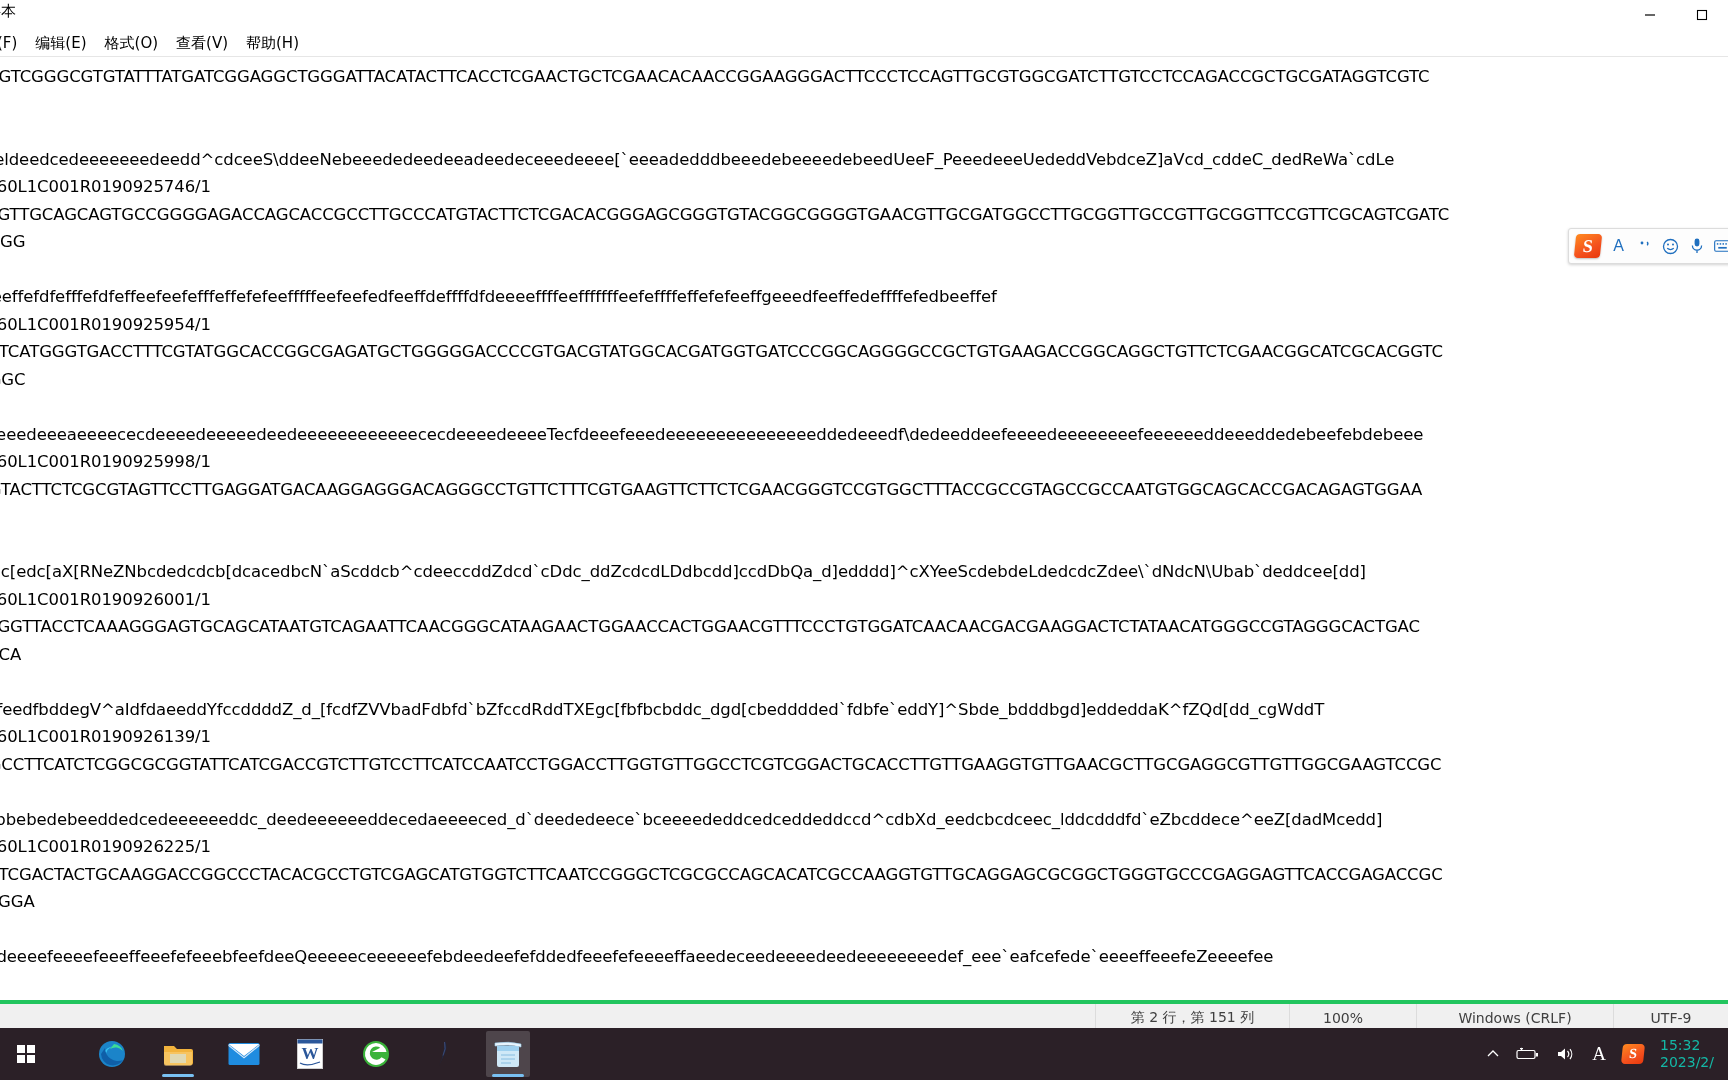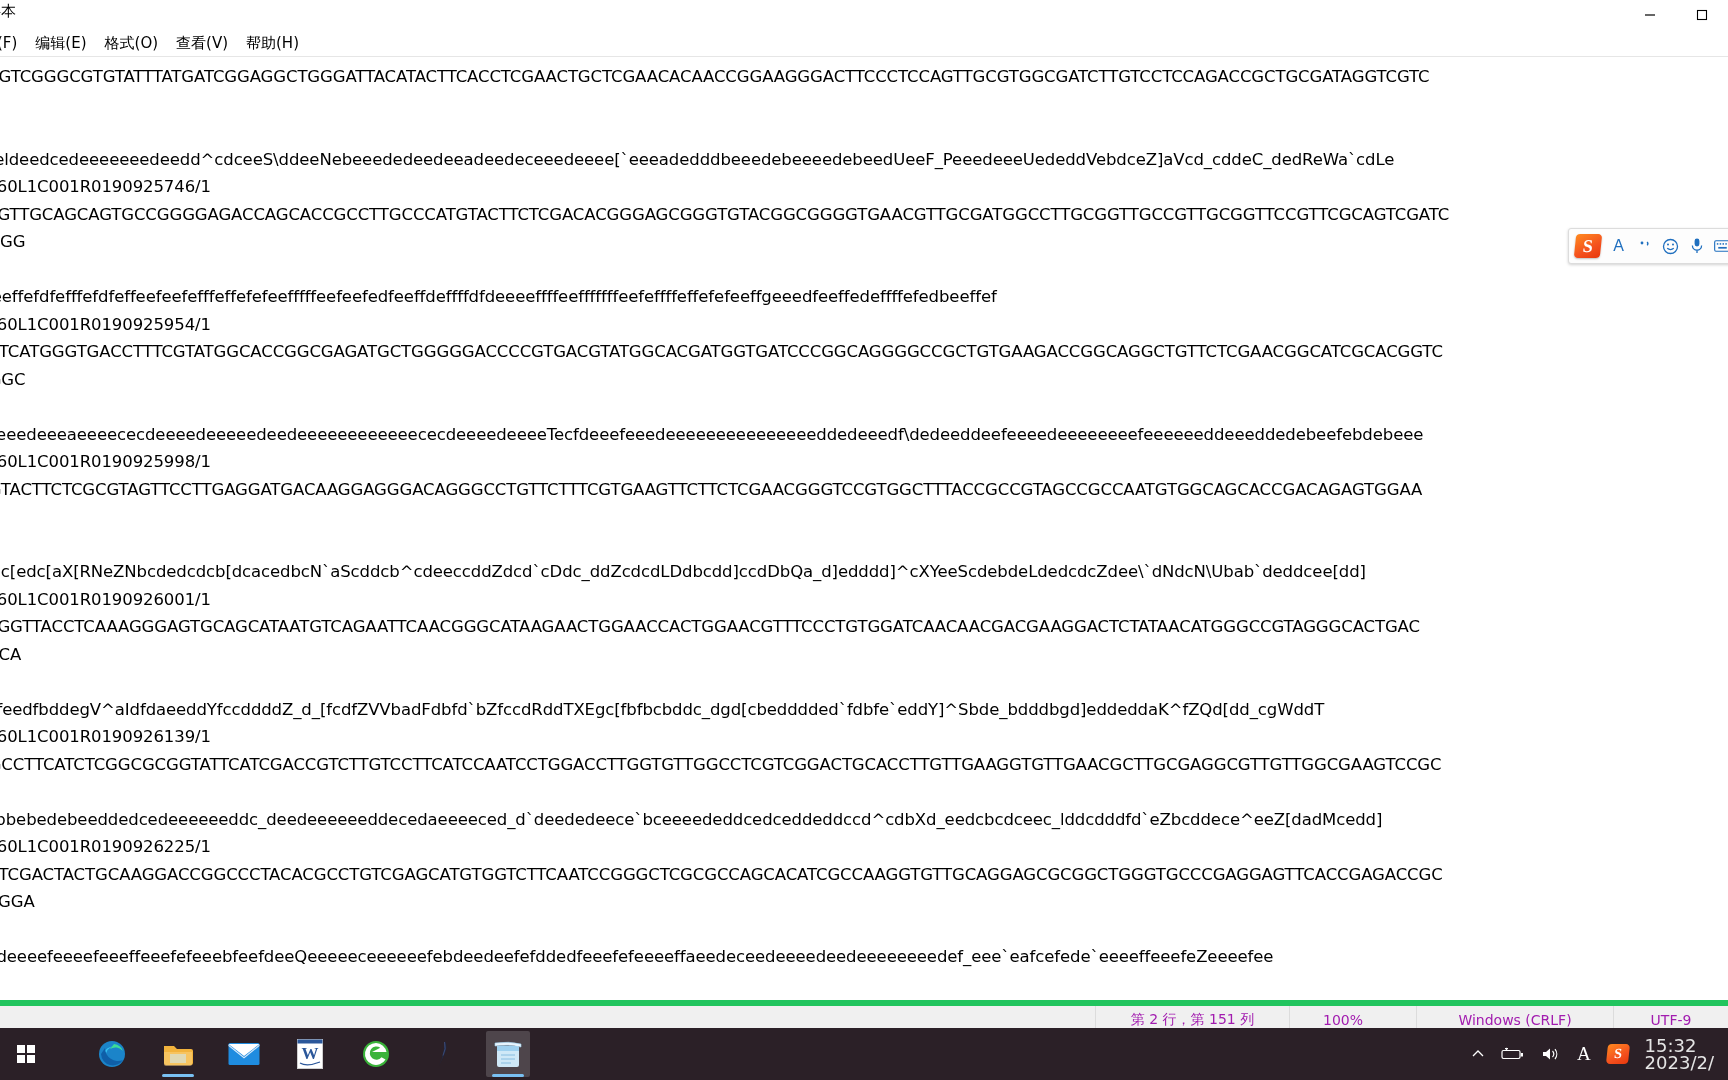--- a/index.html
+++ b/index.html
@@ -67,23 +67,23 @@
     display:flex;align-items:center;justify-content:center;
     font-family:"Liberation Serif",serif;
     transform:skewX(-6deg);
     box-shadow:0 1px 2px rgba(0,0,0,.25);
   }
   .ime-ic{color:#1f6fbf;font-size:16px;line-height:1;display:flex;align-items:center;justify-content:center;width:17px;height:20px;}
 
   
   .statusbar{
     position:absolute;left:0;top:1000px;width:1728px;height:28px;
-    background:#f0f0f0;border-top:6px solid #22c55e;
+    background:#f0f0f0;border-top:4px solid #22c55e;
     display:flex;align-items:center;justify-content:flex-end;
-    font-size:14px;color:#a21caf;
+    font-size:14px;color:#404040;
     font-family:"DejaVu Sans","Liberation Sans",sans-serif;
   }
   .st-cell{
     height:28px;display:flex;align-items:center;justify-content:center;
     border-left:1px solid #dcdcdc;padding:0 14px;white-space:nowrap;
   }
   .st-pos{min-width:165px;}
   .st-zoom{min-width:78px;text-align:right;}
   .st-eol{min-width:168px;margin-left:20px;}
   .st-enc{min-width:86px;}
@@ -107,21 +107,21 @@
     position:absolute;bottom:0px;left:6px;width:32px;height:3px;
     background:#79c0f2;border-radius:2px;
   }
   .tray{
     position:absolute;right:0;top:0;height:52px;display:flex;align-items:center;
     color:#fff;gap:16px;padding-right:10px;
   }
   .tray-ic{display:flex;align-items:center;justify-content:center;font-size:16px;color:#fff;}
   .clock{
     display:flex;flex-direction:column;align-items:flex-start;justify-content:center;
-    font-size:18px;line-height:17px;color:#e5e5e5;
+    font-size:14px;line-height:17px;color:#14b8a6;
     font-family:"DejaVu Sans","Liberation Sans",sans-serif;
     padding-right:4px;
   }
   .sogou-tray{
     width:22px;height:20px;border-radius:4px;
     background:linear-gradient(150deg,#ff8a1f 0%,#f4511e 60%,#e8380d 100%);
     color:#fff;font-weight:bold;font-size:14px;
     display:flex;align-items:center;justify-content:center;
     font-family:"Liberation Serif",serif;transform:skewX(-6deg);
   }

